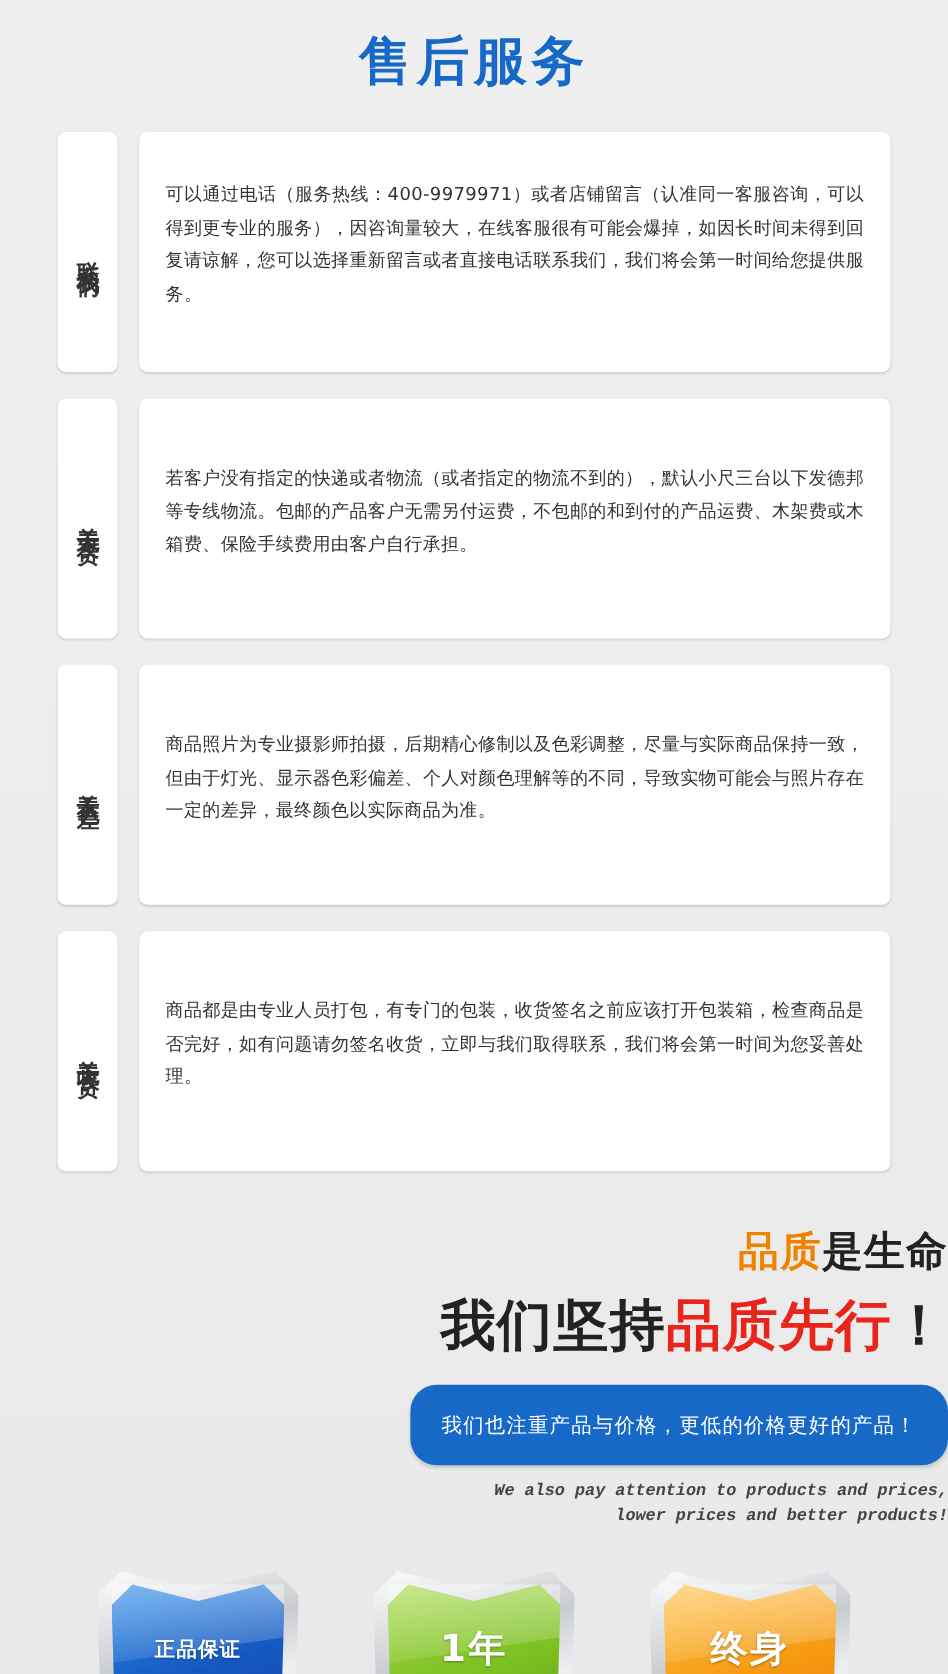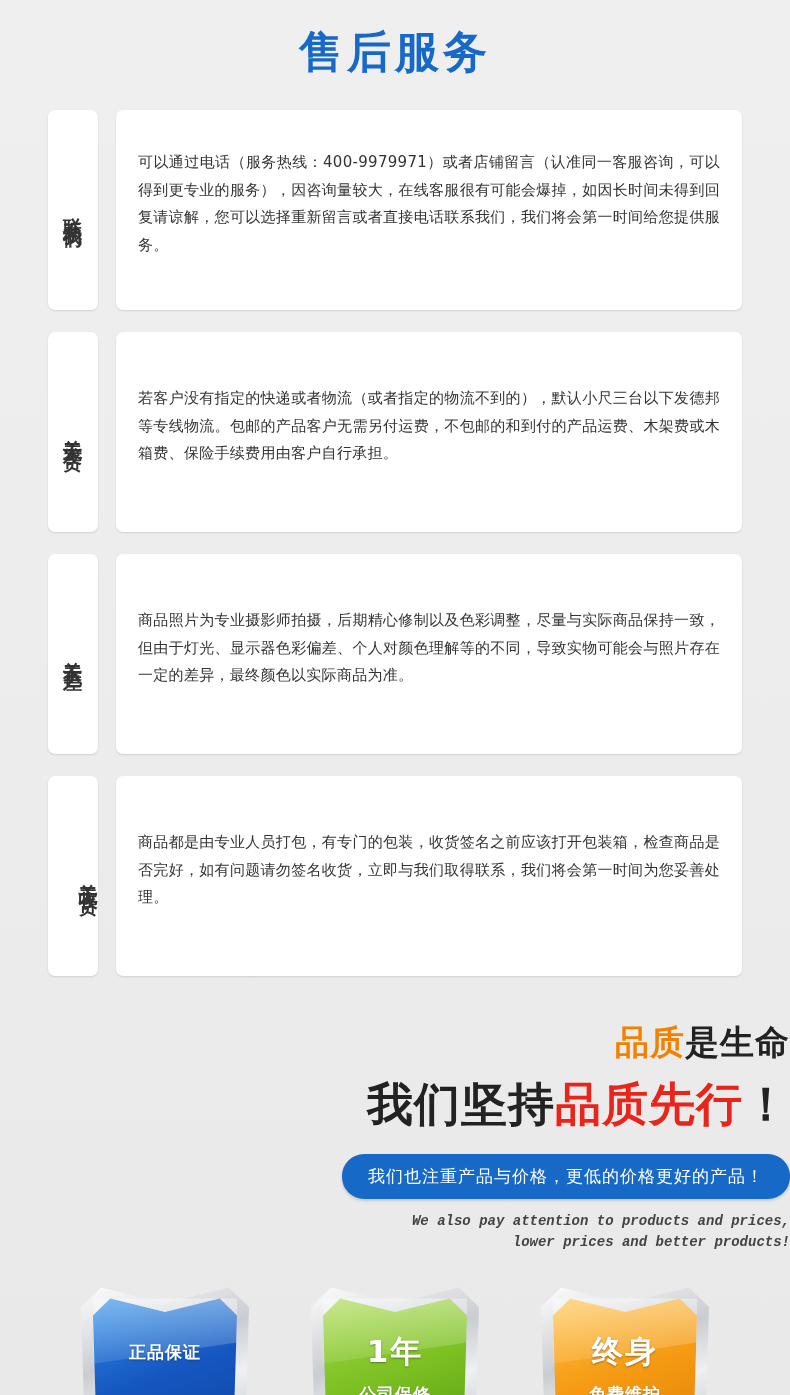--- a/index.html
+++ b/index.html
@@ -98,21 +98,21 @@
     font-size: 15px;
     line-height: 1.85;
     color: #333333;
     text-align: justify;
     letter-spacing: .3px;
   }
 
   .c1 .card-tab, .c1 .card-body { min-height: 148px; }
   .c2 .card-tab, .c2 .card-body { min-height: 148px; }
   .c3 .card-tab, .c3 .card-body { min-height: 148px; }
-  .c4 .card-tab, .c4 .card-body { min-height: 148px; justify-content: flex-end; }
+  .c4 .card-tab, .c4 .card-body { min-height: 148px; }
 
   
   .quality {
     margin-top: 44px;
     text-align: right;
   }
   .q-line1 {
     font-size: 34px;
     font-weight: bold;
     color: #222222;
@@ -127,21 +127,21 @@
     letter-spacing: 1px;
   }
   .q-line2 .hl { color: #e8241b; font-family: Liberation Mono, monospace; }
   .q-pill {
     display: inline-block;
     margin-top: 18px;
     background: #1769c7;
     color: #ffffff;
     border-radius: 22px;
     font-size: 17px;
-    padding: 11px 26px;
+    padding: 22px 26px;
     letter-spacing: 1px;
     box-shadow: 0 2px 3px rgba(0,0,0,.15);
   }
   .q-en {
     margin-top: 12px;
     font-family: Liberation Mono, monospace;
     font-style: italic;
     font-weight: bold;
     font-size: 14px;
     color: #444444;

